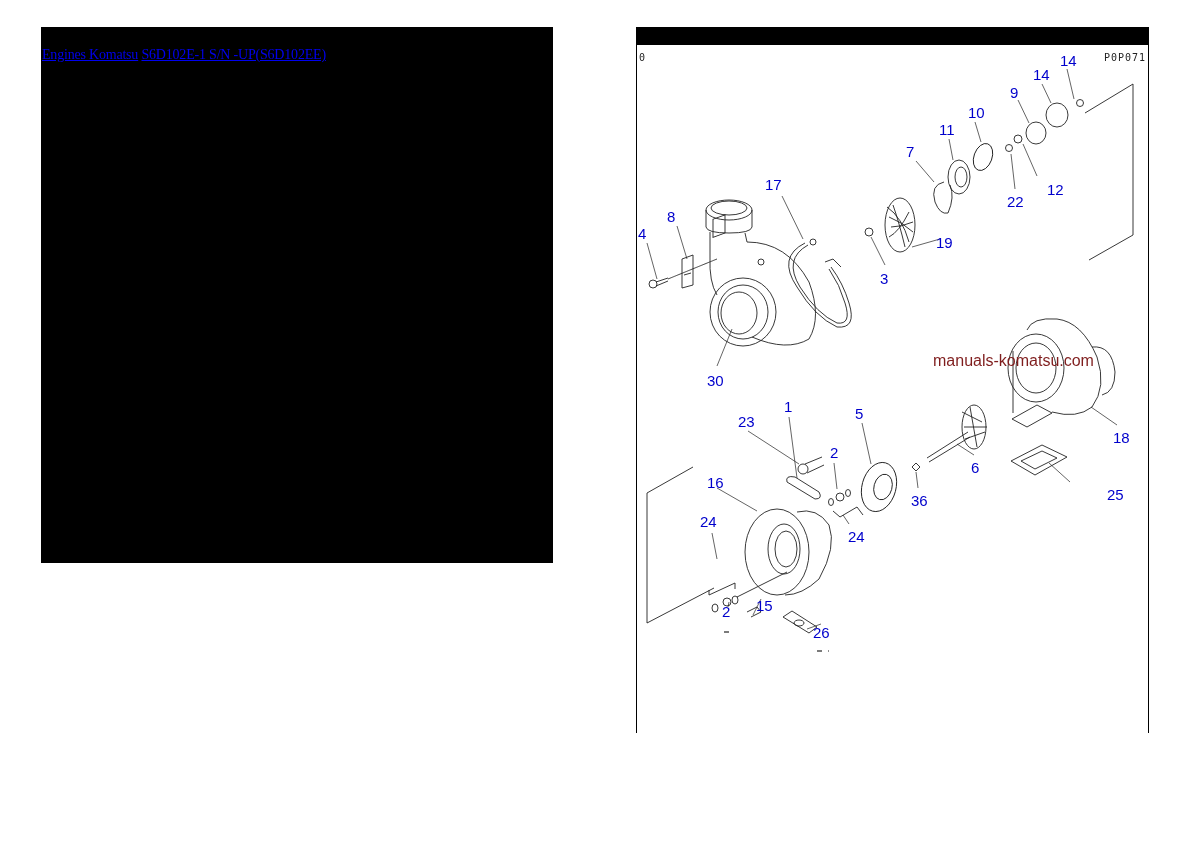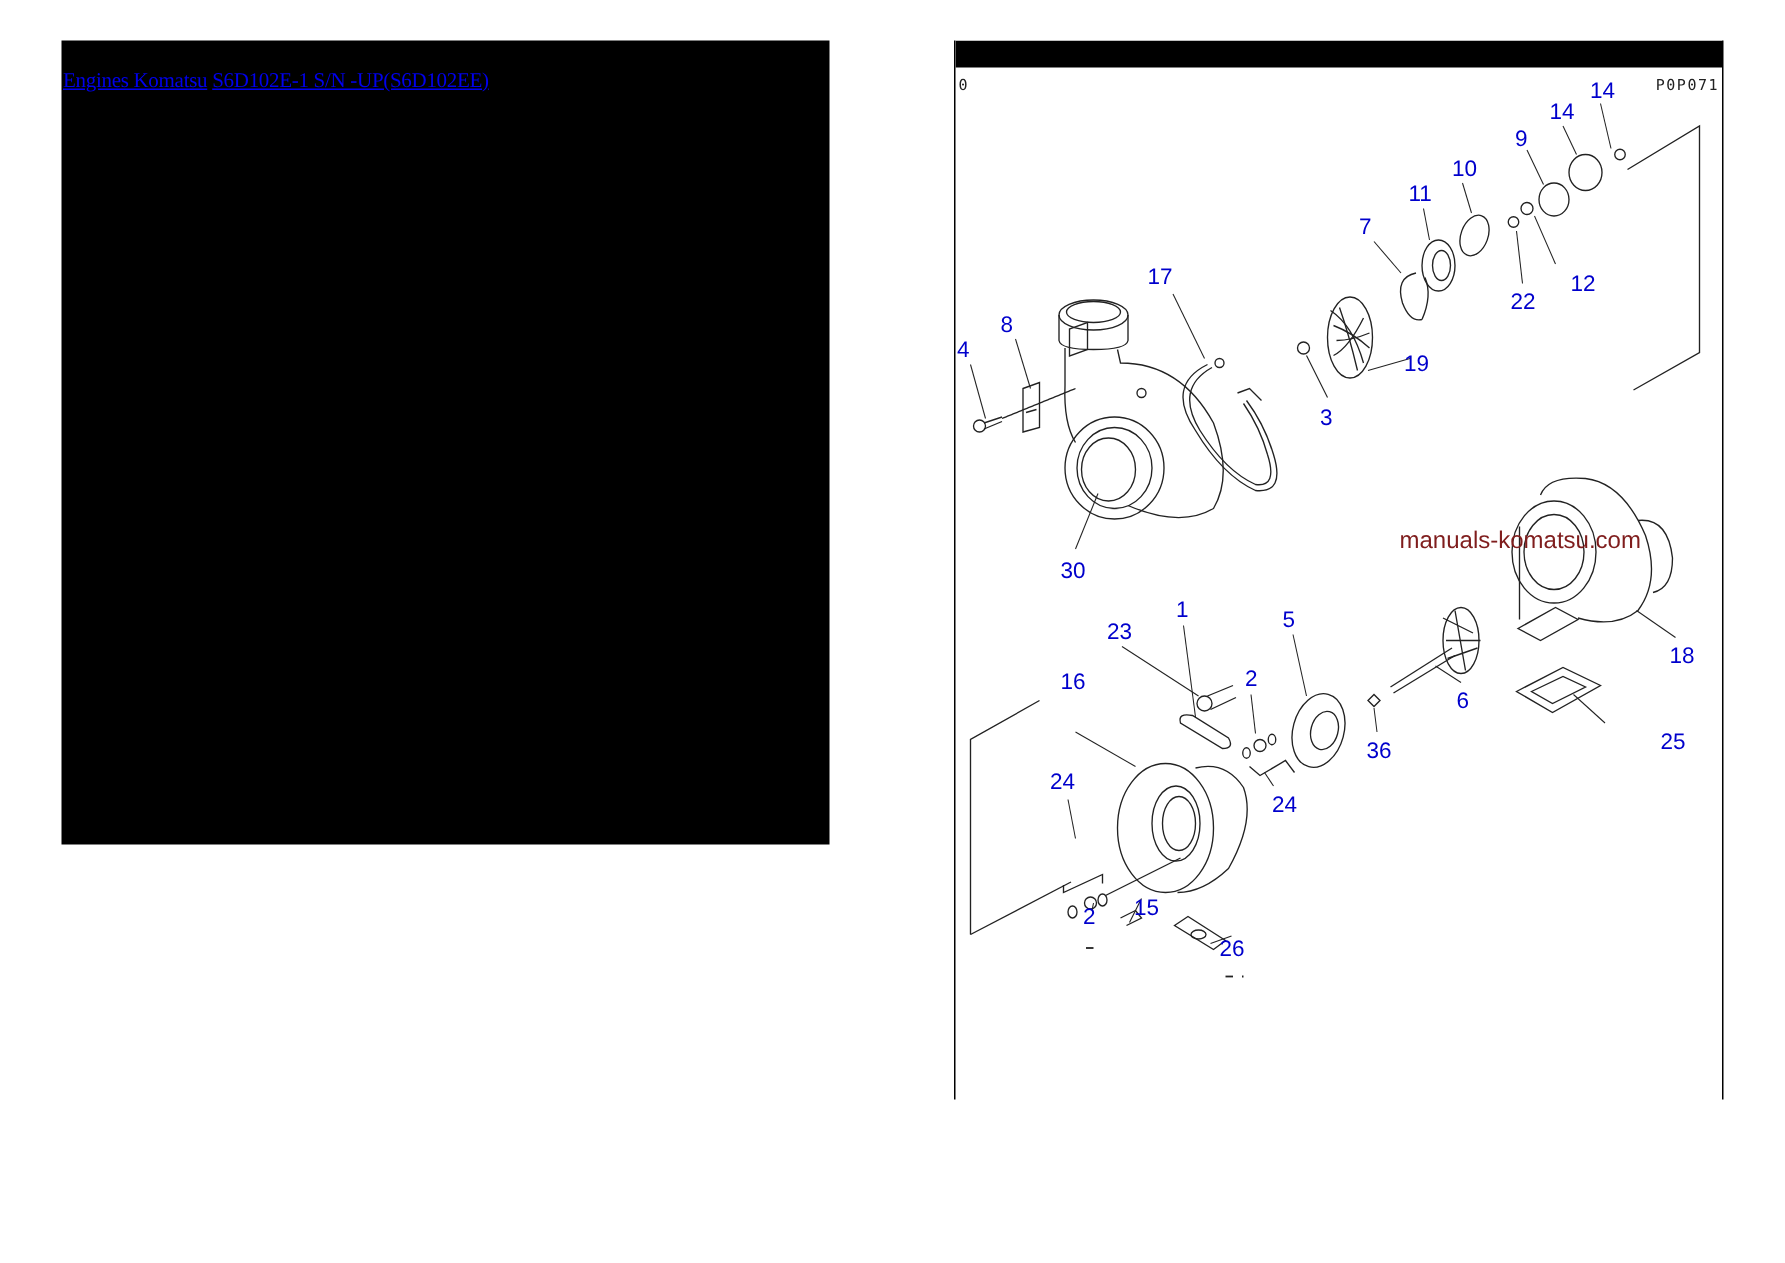--- a/index.html
+++ b/index.html
@@ -287,21 +287,21 @@
       <div class="part-label" style="left: 334px; top: 433px;">6</div>
       <div class="part-label" style="left: 269px; top: 117px;">7</div>
       <div class="part-label" style="left: 30px; top: 182px;">8</div>
       <div class="part-label" style="left: 373px; top: 58px;">9</div>
       <div class="part-label" style="left: 331px; top: 78px;">10</div>
       <div class="part-label" style="left: 302px; top: 95px;">11</div>
       <div class="part-label" style="left: 394px; top: 155px; margin-left: 16px;">12</div>
       <div class="part-label" style="left: 396px; top: 40px;">14</div>
       <div class="part-label" style="left: 423px; top: 26px;">14</div>
       <div class="part-label" style="left: 119px; top: 571px;">15</div>
-      <div class="part-label" style="left: 70px; top: 420px;">16</div>
+      <div class="part-label" style="left: 70px; top: 448px;">16</div>
       <div class="part-label" style="left: 128px; top: 150px;">17</div>
       <div class="part-label" style="left: 476px; top: 403px;">18</div>
       <div class="part-label" style="left: 299px; top: 208px;">19</div>
       <div class="part-label" style="left: 70px; top: 346px;">30</div>
       <div class="part-label" style="left: 274px; top: 466px;">36</div>
       <div class="part-label" style="left: 370px; top: 167px;">22</div>
       <div class="part-label" style="left: 101px; top: 387px;">23</div>
       <div class="part-label" style="left: 63px; top: 487px;">24</div>
       <div class="part-label" style="left: 211px; top: 502px;">24</div>
       <div class="part-label" style="left: 426px; top: 460px; margin-left: 44px;">25</div>

